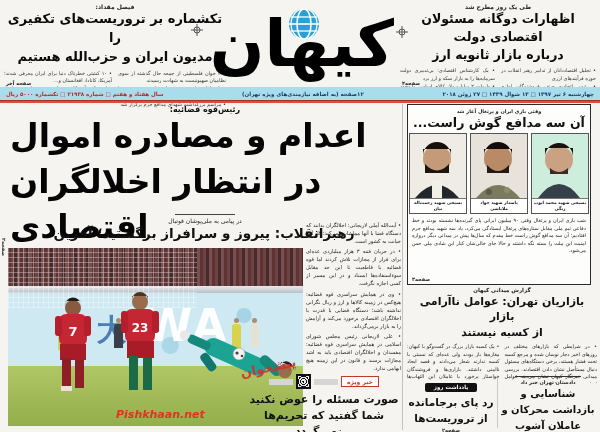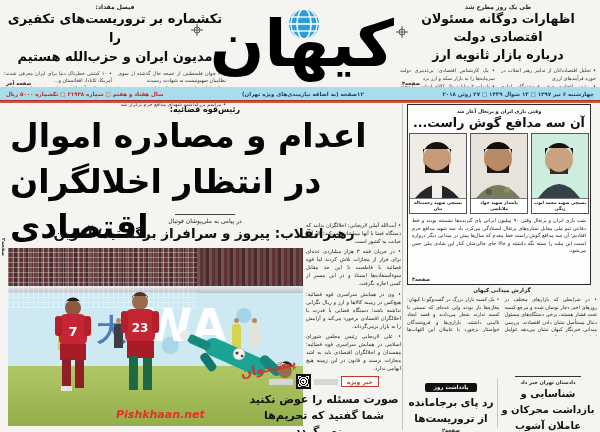--- a/index.html
+++ b/index.html
@@ -330,20 +330,24 @@
       </div>
       <div class="p-cap">بسیجی شهید رحمت‌اله نیان</div>
     </div>
   </div>
   <div class="martyrs-body">شب بازی ایران و پرتغال وقتی ۹۰ میلیون ایرانی پای گیرنده‌ها نشسته بودند و خط دفاعی تیم ملی مقابل ستاره‌های پرتغال ایستادگی می‌کرد، یاد سه شهید مدافع حرم افتادیم؛ آن سه مدافع گوش راست خط مقدم که سال‌ها پیش در میدانی دیگر دروازه امنیت این ملت را بسته نگه داشتند و حالا جای خالی‌شان کنار این شادی ملی حس می‌شود.</div>
   <div class="pageref martyrs-page">صفحه۳</div>
 </div>
 
 <div class="abs bazaar">
   <div class="kicker-xs" style="font-size:5.5px;">گزارش میدانی کیهان</div>
+  <div class="bazaar-head">
+    <div>بازاریان تهران: عوامل ناآرامی بازار</div>
+    <div>از کسبه نیستند</div>
+  </div>
   <div class="bazaar-cols">
     <div>
         <p>در شرایطی که بازارهای مختلف در روزهای اخیر دچار نوسان شده و مرجع کسبه تحت فشار هستند، برخی دستگاه‌های مسئول دنبال مستأصل نشان دادن اقتصادند. بررسی میدانی خبرنگار کیهان نشان می‌دهد عوامل اصلی تنش از قشر کسبه نیستند.</p>
       </div>
     <div>
       <p>یک کسبه بازار بزرگ در گفت‌وگو با کیهان: مغازه‌ها باز بودند ولی عده‌ای که نسبتی با کسبه ندارند شعار می‌دادند و قصد ایجاد ناامنی داشتند. بازاری‌ها و فروشندگان خواستار برخورد با عاملان این التهاب‌ها شدند.</p>
 
     </div>
   </div>
 </div>

